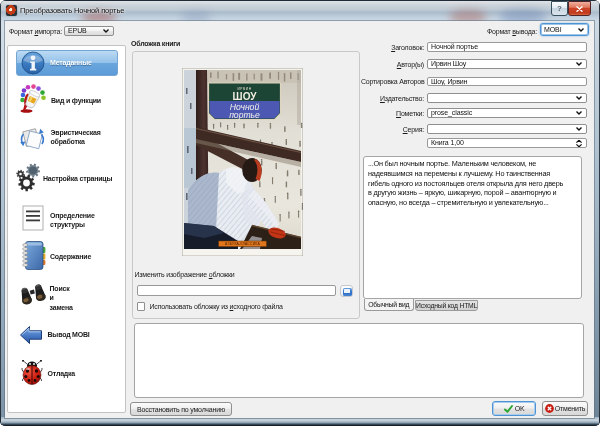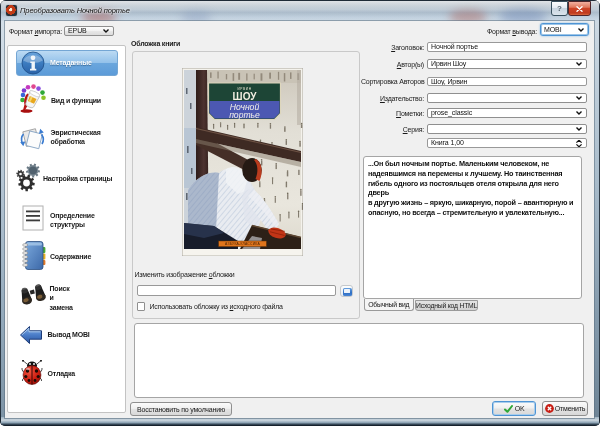--- a/index.html
+++ b/index.html
@@ -7,21 +7,21 @@
   .abs{position:absolute;}
   #win{position:absolute;left:0;top:0;width:600px;height:426px;
     border-radius:6px 6px 5px 5px;
     background:linear-gradient(180deg,#5e6f7e 0%,#c2d1de 4%,#cfdbe6 5%,#bfcedd 18%,#9eb4c8 70%,#b3c5d4 88%,#8fa5b8 96%,#31404e 100%);
     box-shadow:inset 0 0 0 1px rgba(15,25,35,.8);
     overflow:hidden;}
   #titlebar{position:absolute;left:1px;top:1px;right:1px;height:21px;
     background:linear-gradient(180deg,rgba(255,255,255,.8),rgba(235,243,250,.5) 40%,rgba(185,202,220,.3) 55%,rgba(195,212,228,.12));
     }
   .blob{position:absolute;border-radius:50%;filter:blur(4px);}
-  #ttxt{position:absolute;left:20px;top:6px;font-size:7.5px;letter-spacing:-0.1px;color:#0c0c0c;text-shadow:0 0 3px rgba(255,255,255,.9),0 0 2px rgba(255,255,255,.9);font-style:italic;}
+  #ttxt{position:absolute;left:20px;top:6px;font-size:7.5px;letter-spacing:-0.1px;color:#0c0c0c;text-shadow:0 0 3px rgba(255,255,255,.9),0 0 2px rgba(255,255,255,.9);}
   #wicon{position:absolute;left:6px;top:5px;width:11px;height:11px;border-radius:2px;
     background:radial-gradient(circle at 45% 45%,#f5f0e0 0 18%,#c23b16 19% 55%,#27323b 56%);
     box-shadow:0 0 1px rgba(0,0,0,.6);}
   #helpbtn{position:absolute;left:551px;top:1px;width:17px;height:15px;border:1px solid #38505e;border-radius:0 0 3px 3px;
     background:linear-gradient(180deg,#fbfcfd,#e4ebf2 45%,#c8d5e0 50%,#dbe4ec);color:#55646e;font-size:8px;font-weight:bold;text-align:center;line-height:14px;}
   #closebtn{position:absolute;left:568px;top:1px;width:23px;height:15px;border:1px solid #50262a;border-radius:0 0 3px 3px;
     background:linear-gradient(180deg,#f0b0a0,#e07a5f 40%,#cc4427 50%,#c03a1e 85%,#d86a40);color:#fff;font-size:9px;font-weight:bold;text-align:center;line-height:13px;text-shadow:0 1px 1px rgba(0,0,0,.5);}
   #client{position:absolute;left:5px;top:21px;width:589px;height:397px;background:#f0f0f0;
     box-shadow:0 0 0 1px rgba(90,110,125,.55);}
   .lbl{position:absolute;font-size:7px;letter-spacing:-0.2px;color:#1a1a1a;white-space:nowrap;}
@@ -415,21 +415,21 @@
         <path d="M0.5 0.5 L3 3 L5.5 0.5" fill="none" stroke="#111" stroke-width="1.4"></path>
       </svg>
   </div>
   <div class="input" style="left:427px;top:137.5px;width:159.5px;height:10px;">Книга 1,00
     <svg style="position:absolute;right:4px;top:1.5px;" width="6" height="7" viewBox="0 0 6 7">
       <path d="M0.4 2.6 L3 0.2 L5.6 2.6" fill="none" stroke="#111" stroke-width="1.2"></path>
       <path d="M0.4 4.4 L3 6.8 L5.6 4.4" fill="none" stroke="#111" stroke-width="1.2"></path>
     </svg>
   </div>
   <div class="abs" id="desc" style="left:363px;top:156px;width:219px;height:143px;background:#fff;border:1px solid #a5a5a5;border-radius:3px;
-    font-size:7.3px;letter-spacing:-0.2px;line-height:9.8px;color:#111;padding:2px 4px;font-weight:bold;">...Он был ночным портье. Маленьким человеком, не<br>надеявшимся
+    font-size:7.3px;letter-spacing:-0.2px;line-height:9.8px;color:#111;padding:2px 4px;">...Он был ночным портье. Маленьким человеком, не<br>надеявшимся
     на перемены к лучшему. Но таинственная<br>гибель одного из постояльцев отеля открыла для него
     дверь<br>в другую жизнь – яркую, шикарную, порой – авантюрную и<br>опасную, но всегда – стремительную и увлекательную...</div>
   <div class="abs" style="left:415px;top:299.5px;width:63px;height:11px;border:1px solid #9a9a9a;border-radius:0 0 3px 3px;
     background:linear-gradient(180deg,#e4e4e4,#d2d2d2);font-size:6.8px;letter-spacing:-0.2px;color:#222;text-align:center;line-height:10px;white-space:nowrap;">Исходный код HTML</div>
   <div class="abs" style="left:364px;top:298.5px;width:49.5px;height:12.5px;border:1px solid #9a9a9a;border-top:none;border-radius:0 0 3px 3px;
     background:#f4f4f4;font-size:6.8px;letter-spacing:-0.2px;color:#111;text-align:center;line-height:11px;white-space:nowrap;">Обычный вид</div>
 
   <div class="abs" style="left:134px;top:323px;width:450px;height:75px;background:#fff;border:1px solid #a5a5a5;border-radius:3px;"></div>
   <div class="btn" style="left:130px;top:402px;width:102px;height:14px;line-height:13px;">Восстановить по умолчанию</div>
   <div class="btn" style="left:492px;top:401px;width:44px;height:14.5px;line-height:13px;border:1px solid #4e94d4;box-shadow:0 0 0 1px #a8cdec inset;border-radius:3px;">

